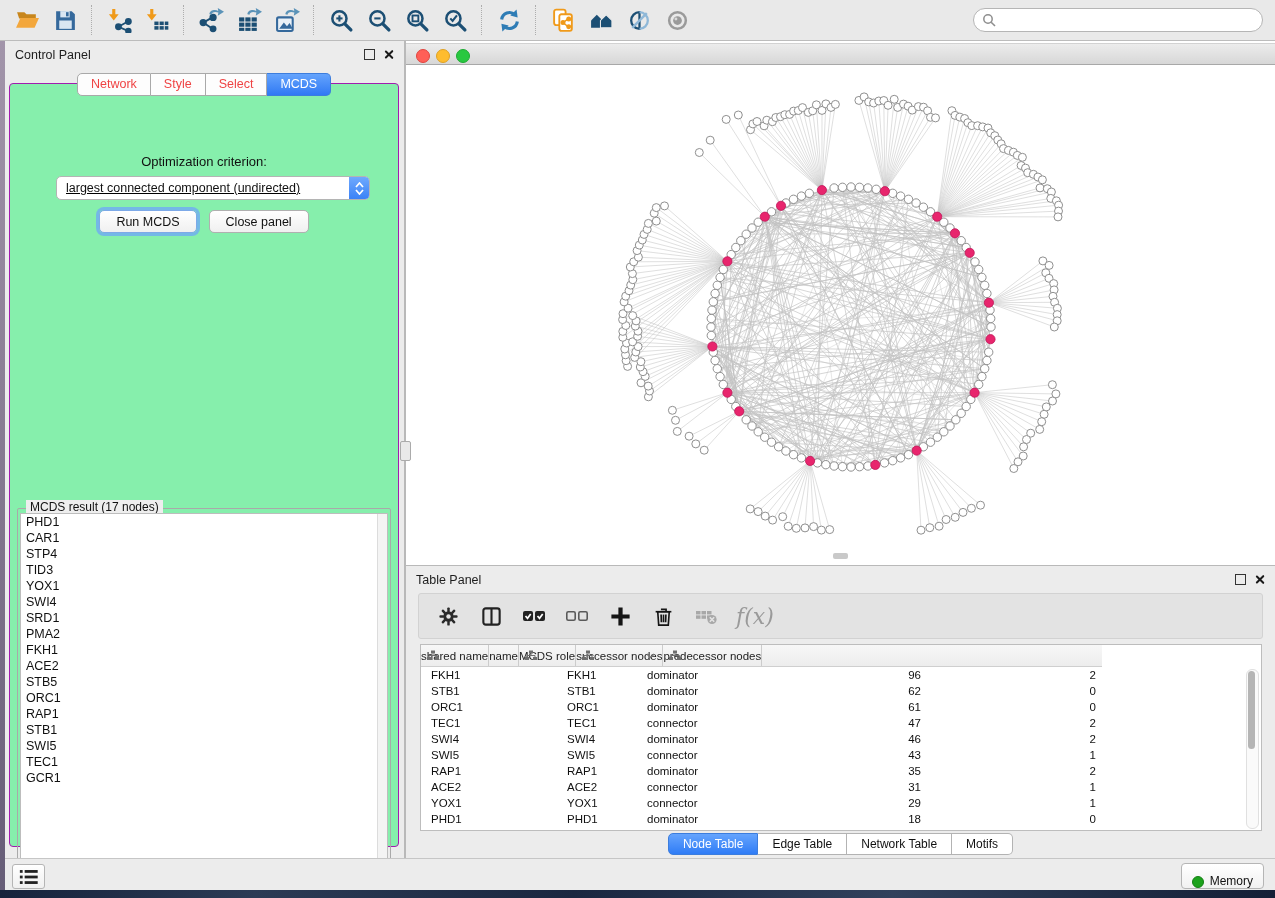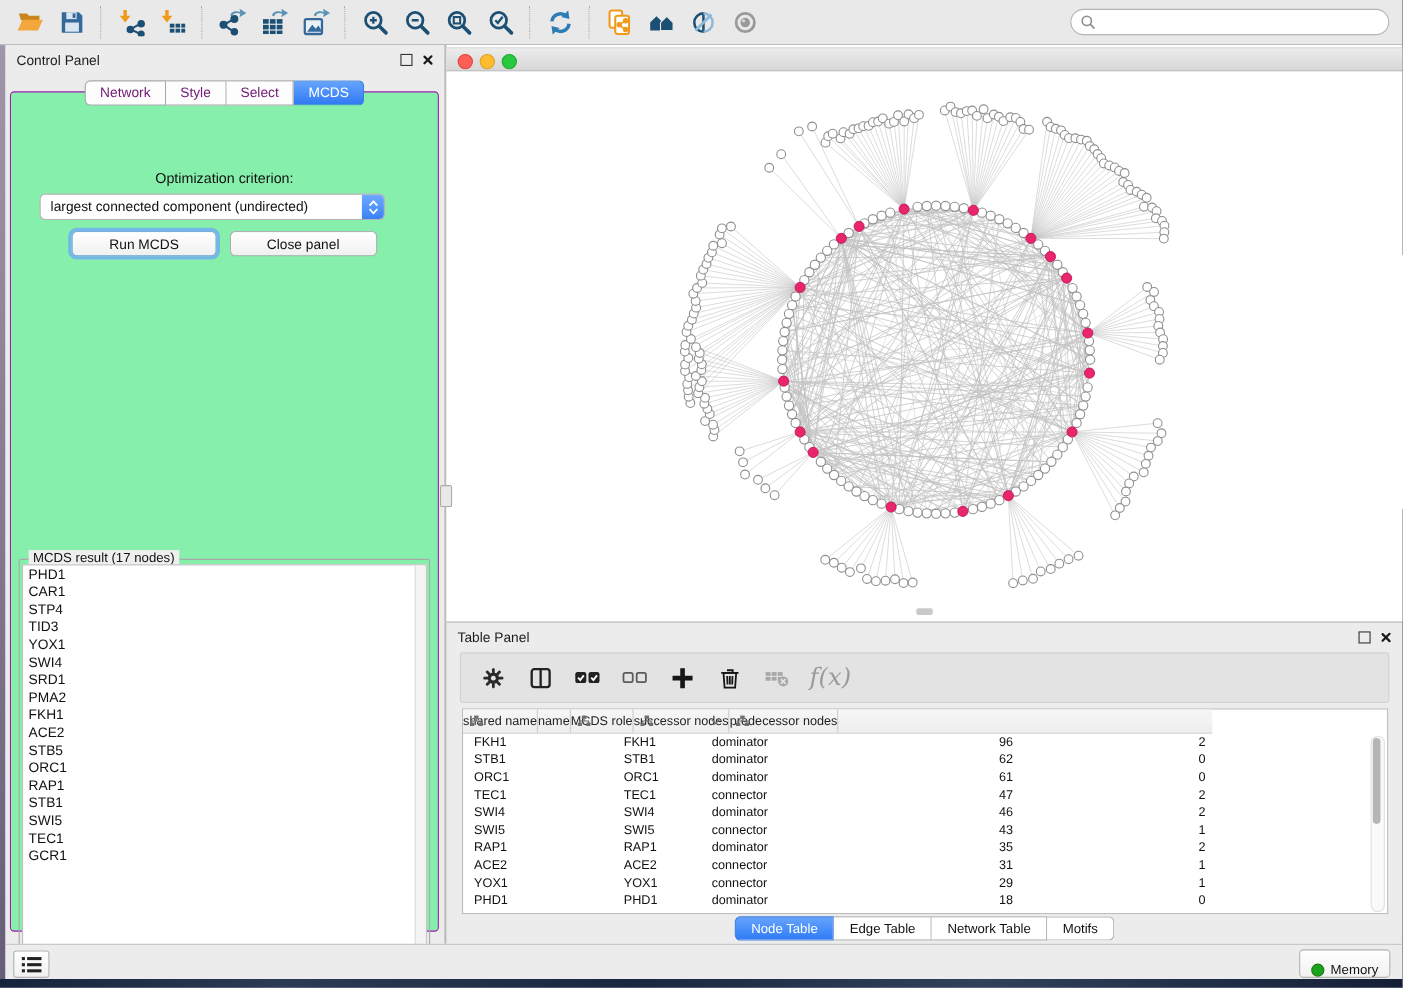--- a/index.html
+++ b/index.html
@@ -23,35 +23,35 @@
   
   .cpanel{position:absolute;left:5px;top:41px;width:399px;height:817px;background:#ececec;box-sizing:border-box;}
   .panel-head{position:absolute;left:0;top:0;width:100%;height:28px;}
   .panel-title{position:absolute;left:10px;top:7px;font-size:12.5px;color:#1d1d1d;}
   .win-icons{position:absolute;right:10px;top:8px;display:flex;gap:8px;align-items:center;}
   .float-ico{width:9px;height:9px;border:1.6px solid #333;background:transparent;}
   .close-ico{width:11px;height:11px;position:relative;}
   .close-ico:before,.close-ico:after{content:"";position:absolute;left:5px;top:0;width:2.4px;height:11px;background:#1a1a1a;border-radius:1px;}
   .close-ico:before{transform:rotate(45deg);} .close-ico:after{transform:rotate(-45deg);}
   .cp-tabs{position:absolute;left:72px;top:32px;display:flex;z-index:3;}
-  .cp-tab{height:21px;line-height:21px;padding:0 13px;font-size:12.5px;color:#701a75;background:#fdfdfd;
+  .cp-tab{height:21px;line-height:21px;padding:0 13px;font-size:12.5px;color:#ef4444;background:#fdfdfd;
     border:1px solid #a9a9a9;border-left:none;}
   .cp-tab:first-child{border-left:1px solid #a9a9a9;border-radius:5px 0 0 5px;}
   .cp-tab:last-child{border-radius:0 5px 5px 0;}
   .cp-tab.active{background:linear-gradient(#65a4fd,#3079f3);color:#fff;border-color:#3c7ddd;}
   .cp-inner{position:absolute;left:4px;top:42px;width:388px;height:762px;border:1px solid #a21caf;
     border-radius:4px;background:#86efac;}
   .opt-label{position:absolute;left:0;top:70px;width:100%;text-align:center;font-size:13px;color:#111;}
-  .selectbox{position:absolute;left:26px;top:92px;width:314px;height:24px;background:#fff;border:1px solid #b4b4b4;
-    border-radius:5px;display:flex;align-items:center;box-sizing:border-box;}
+  .selectbox{position:absolute;left:46px;top:92px;width:314px;height:24px;background:#fff;border:1px solid #b4b4b4;
+    border-radius:5px;display:flex;align-items:center;box-sizing:border-box;text-decoration:underline;}
   .selectbox .val{flex:1;font-size:12.5px;color:#111;padding-left:9px;white-space:nowrap;}
   .stepper{width:20px;height:22px;border-radius:0 4px 4px 0;background:linear-gradient(#6fa9fd,#3b82f7);
     display:flex;flex-direction:column;align-items:center;justify-content:center;gap:1px;}
   .btn-row{position:absolute;left:0;top:126px;width:100%;display:flex;justify-content:center;gap:12px;}
-  .aqua-btn{height:23px;padding:0 33px;font-size:12.5px;color:#111;background:linear-gradient(#ffffff,#f0f0f0);
+  .aqua-btn{height:23px;padding:0 16px;font-size:12.5px;color:#111;background:linear-gradient(#ffffff,#f0f0f0);
     border:1px solid #b0b0b0;border-radius:5px;font-family:"Liberation Sans",sans-serif;}
   .aqua-btn.focusring{box-shadow:0 0 0 3px rgba(110,165,250,.75);border-color:#7da9e8;}
   .fieldset{position:absolute;left:7px;top:424px;width:372px;height:373px;border:1px solid #a9a9a9;border-radius:2px;}
   .fieldset .legend{position:absolute;left:8px;top:-9px;background:#eeeeee;padding:0 4px;font-size:12px;color:#111;}
   .mcds-list{position:absolute;left:2px;top:4px;width:368px;height:367px;background:#fff;border:1px solid #bdbdbd;
     box-sizing:border-box;overflow:hidden;}
   .mcds-scroll{position:absolute;right:0;top:0;width:9px;height:100%;background:#f4f4f4;border-left:1px solid #dcdcdc;}
   .li{height:16px;line-height:16px;font-size:12.5px;color:#111;padding-left:5px;}
   
   .v-split{position:absolute;left:404px;top:41px;width:2px;height:817px;background:#b9b9b9;}

